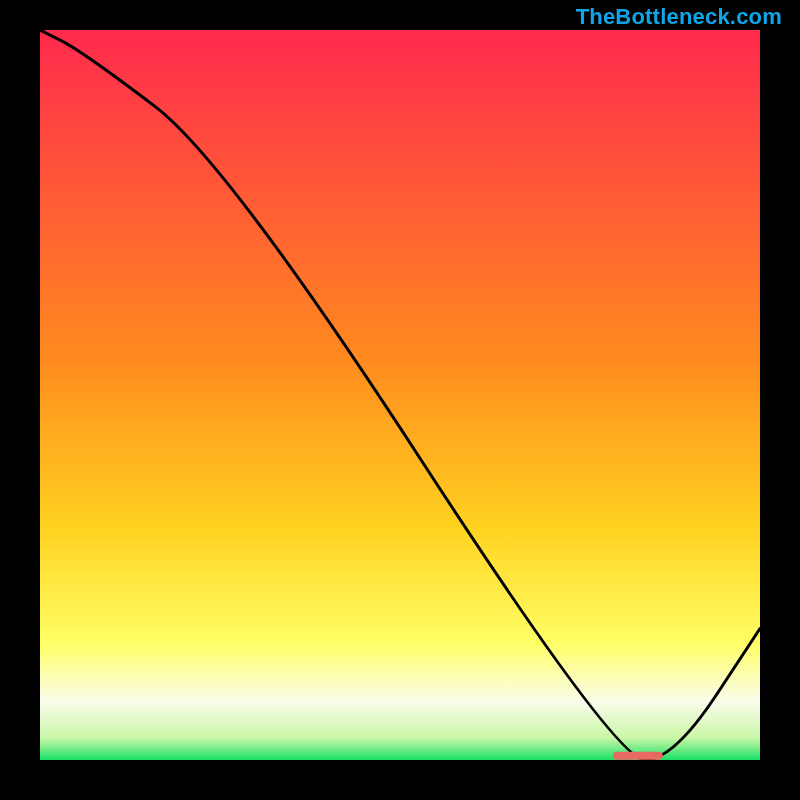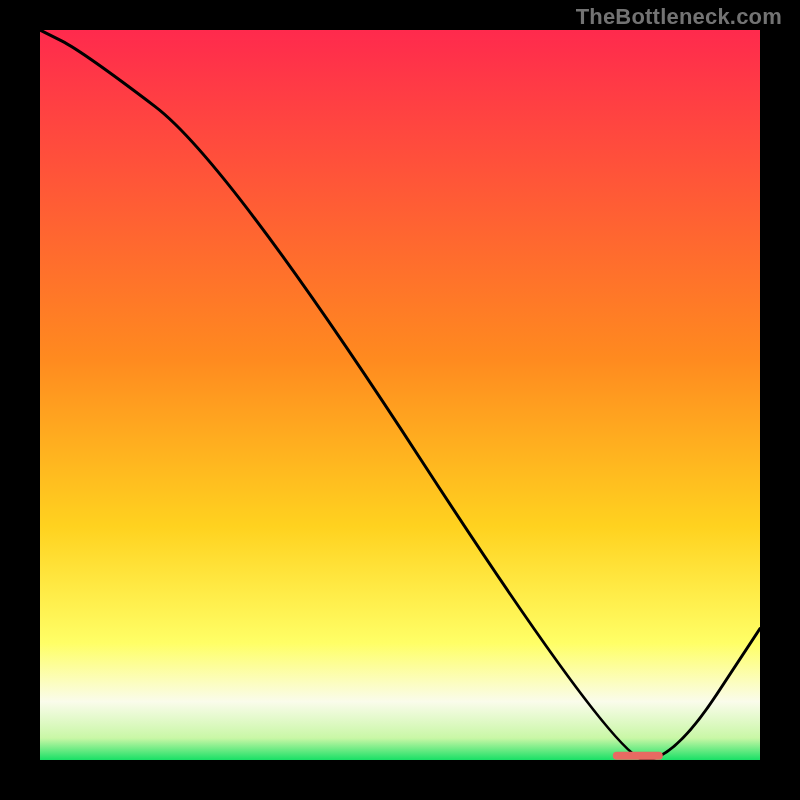--- a/index.html
+++ b/index.html
@@ -14,21 +14,21 @@
   .frame {
     position: relative;
     width: 800px;
     height: 800px;
     background: #000;
   }
   .watermark {
     position: absolute;
     top: 4px;
     right: 18px;
-    color: #737373;
+    color: #0ea5e9;
     font-size: 22px;
     font-weight: bold;
     letter-spacing: 0.2px;
     user-select: none;
   }
   .plot-area {
     position: absolute;
     left: 40px;
     top: 30px;
     width: 720px;

